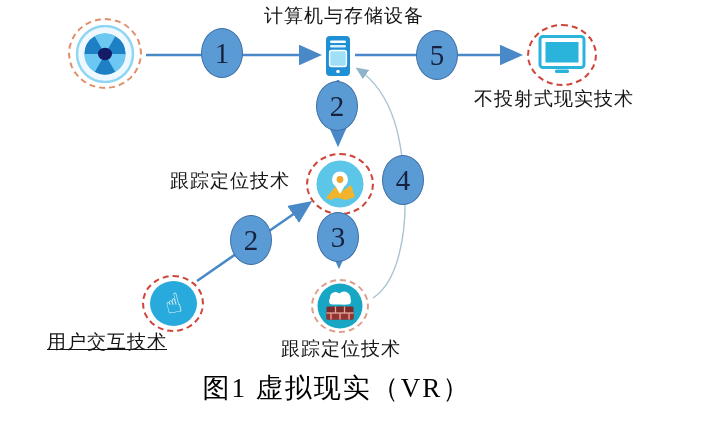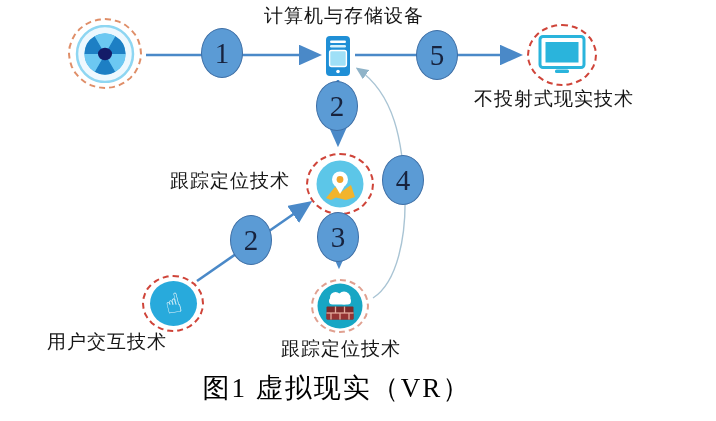--- a/index.html
+++ b/index.html
@@ -42,21 +42,21 @@
   
   .lbl{
     position:absolute;transform:translateX(-50%);white-space:nowrap;
     color:var(--label-text,#161616);font-size:19px;letter-spacing:1px;
     font-family:"Liberation Serif",serif;
   }
   .t-title{left:344px;top:3px;}
   .t-imagegen{left:106px;top:85px;}
   .t-display{left:554px;top:86px;text-align:right;}
   .t-tracking{left:230px;top:168px;}
-  .t-hand{left:107px;top:329px;}
+  .t-hand{left:107px;top:329px;text-decoration:underline;}
   .t-database{left:341px;top:336px;}
   .caption{
     position:absolute;left:337px;top:370px;transform:translateX(-50%);
     white-space:nowrap;color:#000000;font-size:27px;letter-spacing:2px;
     font-family:"Liberation Serif",serif;
   }
 </style>
 </head>
 <body>
 

